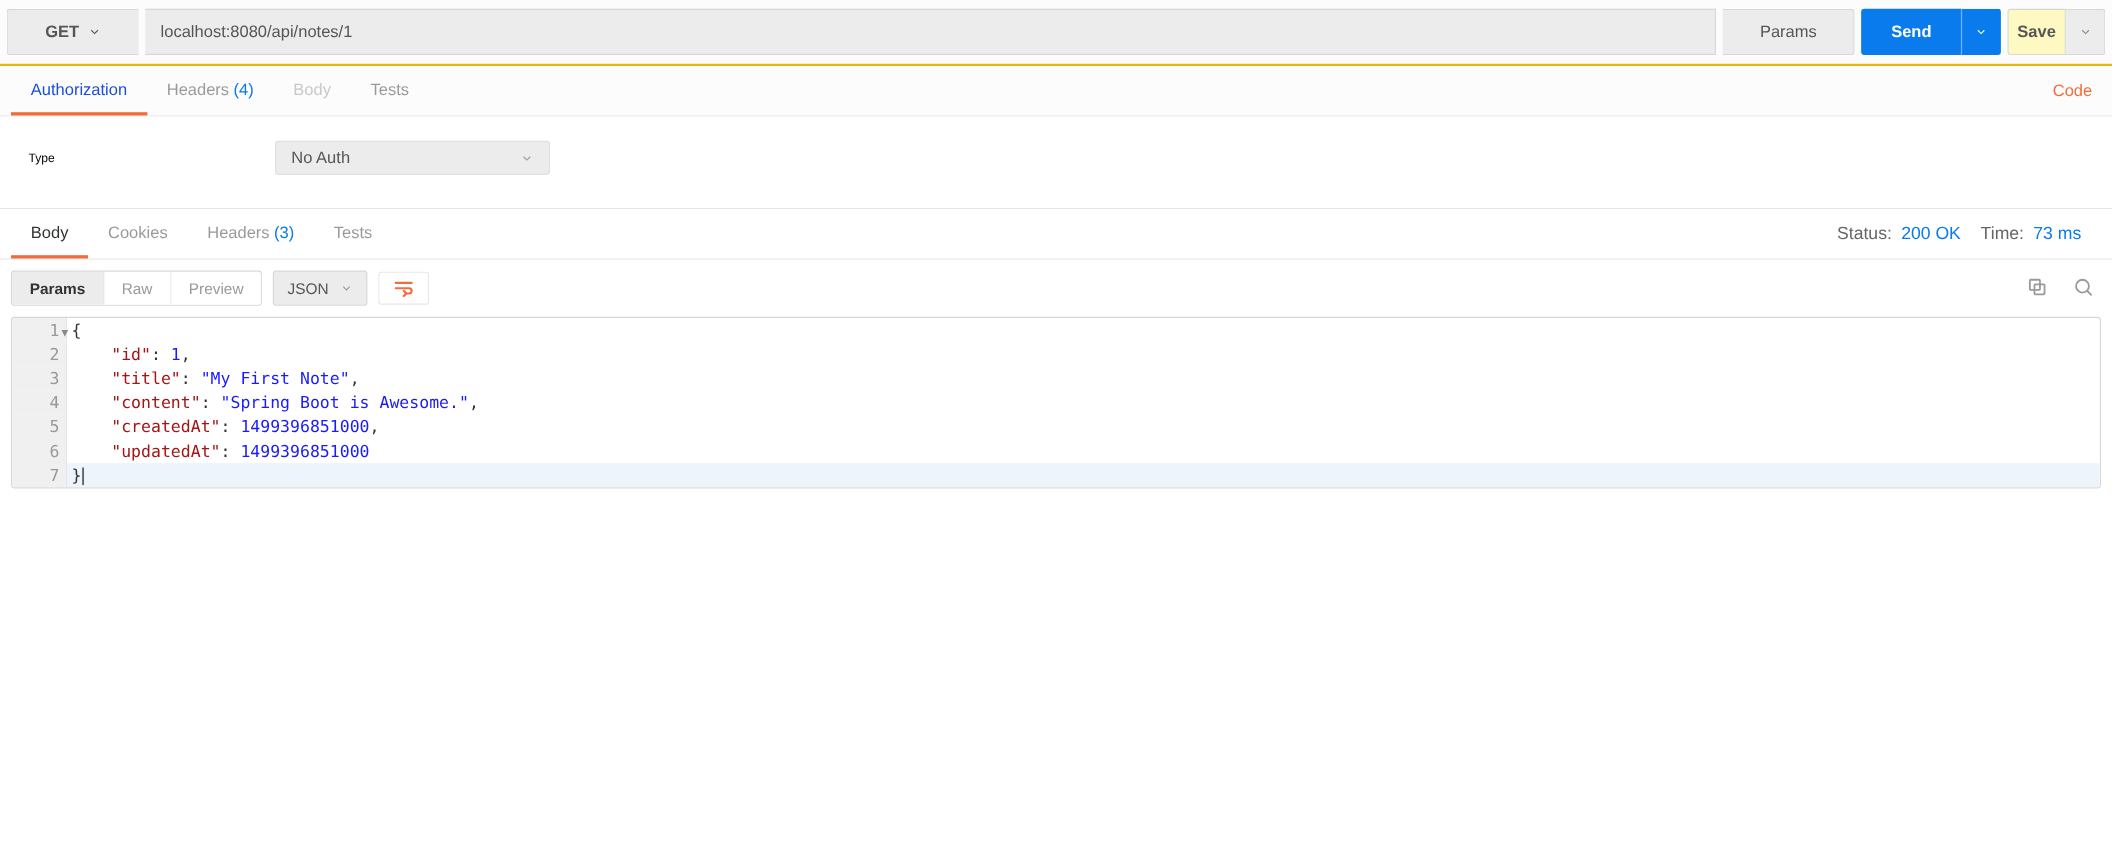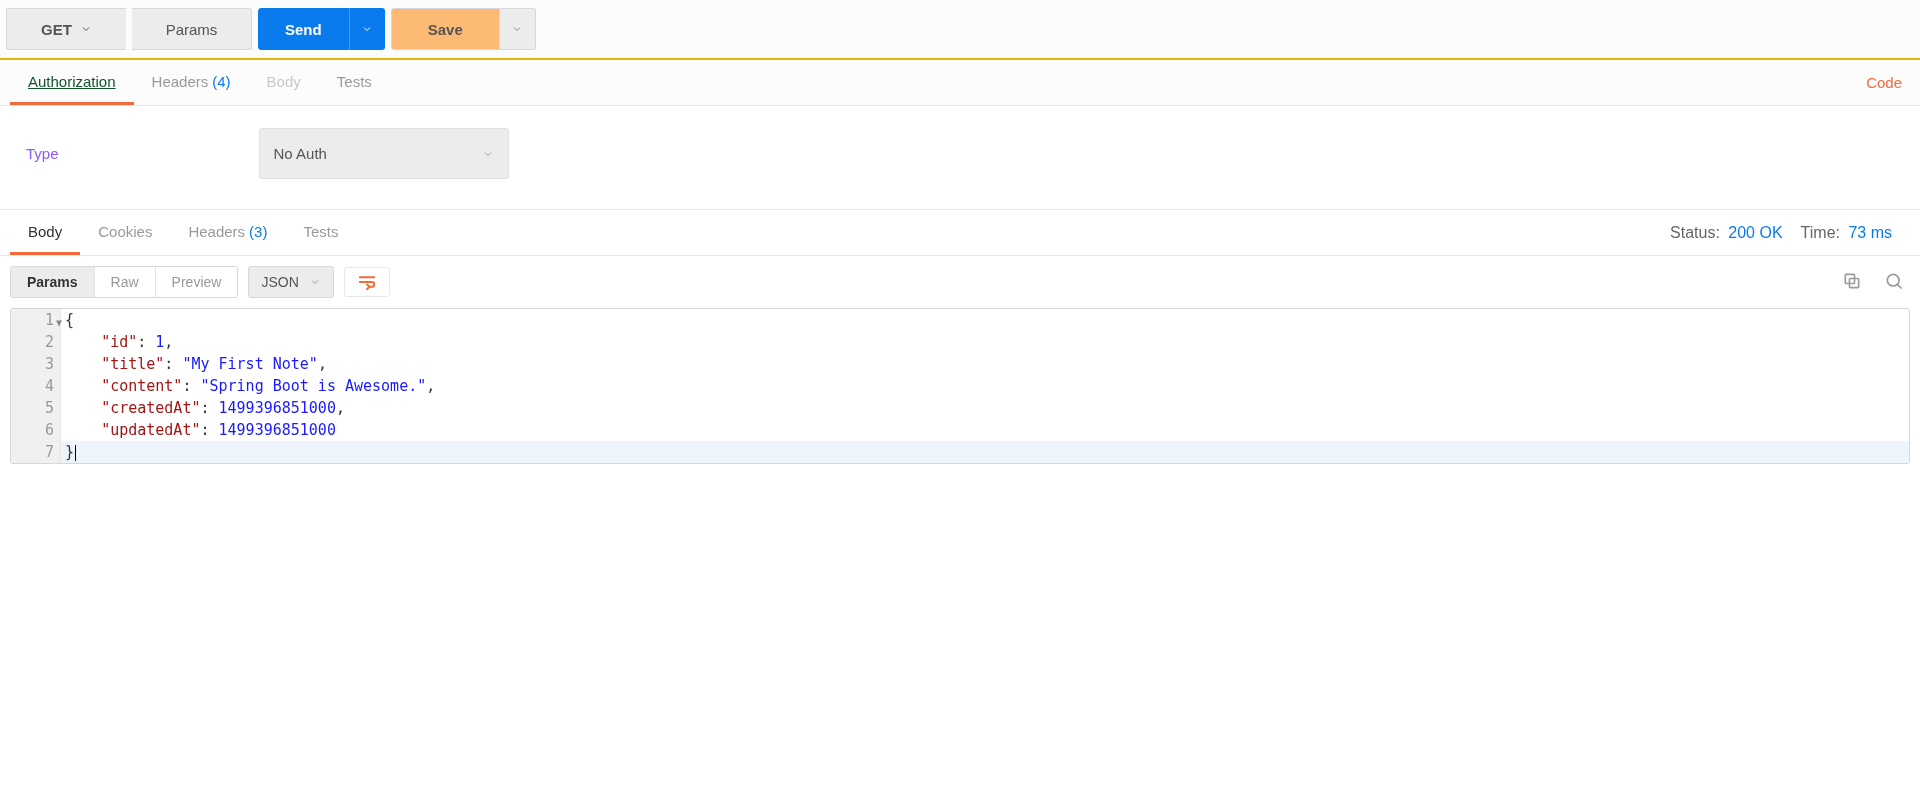--- a/index.html
+++ b/index.html
@@ -78,26 +78,26 @@
     align-items: center;
     justify-content: center;
     cursor: pointer;
     border-radius: 0 3px 3px 0;
   }
   .save-group {
     display: flex;
     align-items: stretch;
   }
   .save-button {
-    background: #fdba74;
+    background: #fef9c3;
     border: 1px solid #d7d7d7;
     color: #555;
     font-weight: 600;
     font-size: 15px;
-    padding: 0 36px;
+    padding: 0 8px;
     cursor: pointer;
     border-radius: 3px 0 0 3px;
   }
   .save-caret {
     background: #ececec;
     border: 1px solid #d7d7d7;
     border-left: none;
     color: #888;
     width: 36px;
     display: flex;
@@ -121,23 +121,22 @@
   .tabs-row .tab {
     padding: 0 18px;
     height: 100%;
     display: flex;
     align-items: center;
     color: #9a9a9a;
     cursor: pointer;
     border-bottom: 3px solid transparent;
   }
   .tabs-row .tab.active {
-    color: #14532d;
+    color: #1d4ed8;
     border-bottom-color: #f26b3a;
-    text-decoration: underline;
   }
   .tabs-row .tab.disabled { color: #c8c8c8; }
   .tabs-row .count { color: #097bed; margin-left: 4px; }
   .tabs-row .spacer { flex: 1; }
   .code-link {
     color: #f26b3a;
     cursor: pointer;
     padding: 0 8px;
     font-size: 15px;
   }
@@ -145,32 +144,32 @@
   
   .auth-panel {
     padding: 22px 26px 30px 26px;
     display: flex;
     align-items: center;
     gap: 200px;
     border-bottom: 1px solid #e6e6e6;
     background: #fff;
   }
   .auth-panel .label {
-    font-size: 15px;
-    color: #8b5cf6;
+    font-size: 11px;
+    color: #000000;
   }
   .auth-select {
     display: flex;
     align-items: center;
     justify-content: space-between;
     gap: 40px;
     background: #ececec;
     border: 1px solid #e0e0e0;
     border-radius: 3px;
-    padding: 16px 14px;
+    padding: 6px 14px;
     color: #555;
     font-size: 15px;
     min-width: 250px;
     cursor: pointer;
   }
 
   
   .resp-tabs-row {
     display: flex;
     align-items: center;
@@ -312,20 +311,21 @@
 </head>
 <body>
 
 <div class="request-row">
   <div class="method-button">
     <span>GET</span>
     <svg class="chevron" viewBox="0 0 24 24">
         <path d="M6 9l6 6 6-6"></path>
       </svg>
   </div>
+  <input class="url-input" type="text" value="localhost:8080/api/notes/1" style="">
   <button class="params-button">Params</button>
 
   <div class="send-group">
     <button class="send-button">Send</button>
     <div class="send-caret">
       <svg class="chevron" viewBox="0 0 24 24">
           <path d="M6 9l6 6 6-6"></path>
         </svg>
     </div>
   </div>

